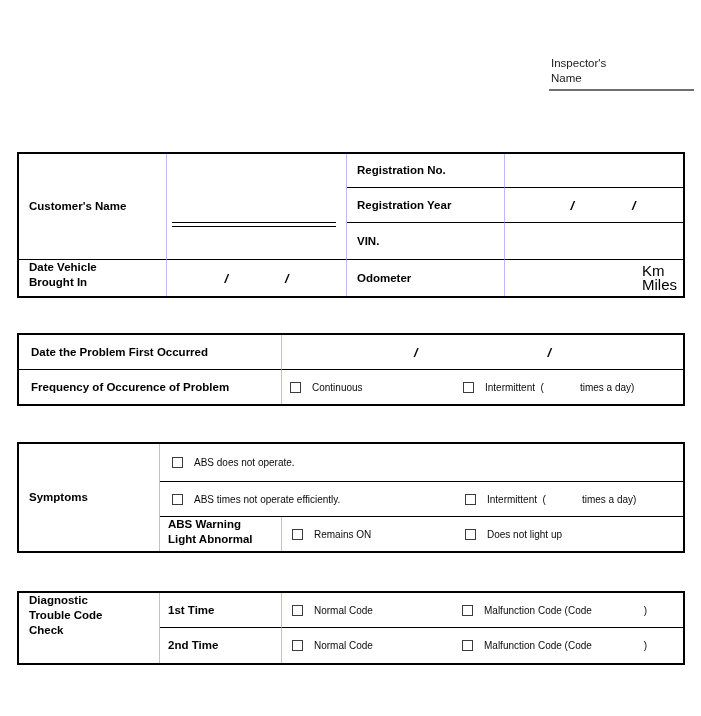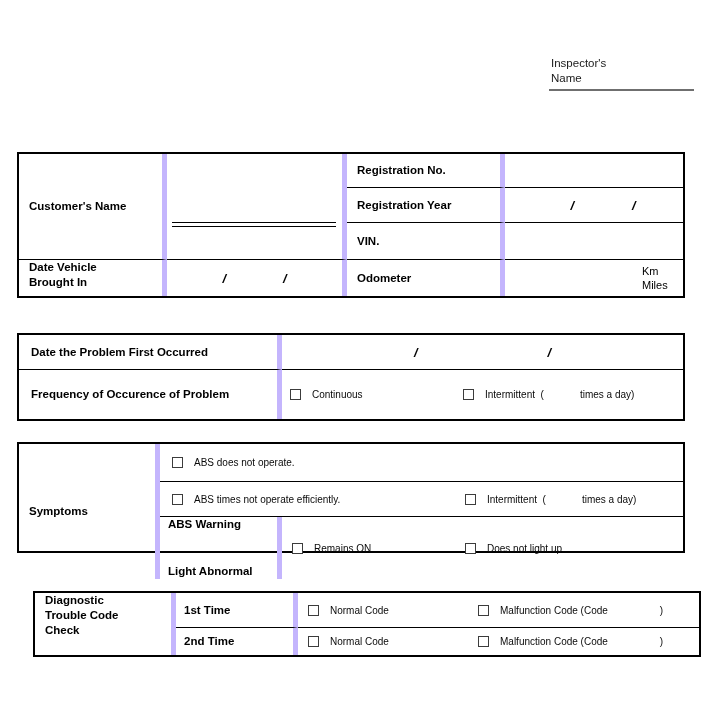--- a/index.html
+++ b/index.html
@@ -22,41 +22,41 @@
   .inspector-line {
     position:absolute; left:549px; top:89px; width:145px; height:0;
     border-top:2px solid #6f6f6f;
   }
   
   .tbl {
     position:absolute; left:17px; width:668px; box-sizing:border-box;
     border:2px solid #000; display:grid; background:#fff;
   }
   .t1 { top:152px; height:146px; grid-template-columns:148px 180px 158px 1fr; grid-template-rows:34px 35px 37px 1fr; }
-  .t2 { top:333px; height:88px;  grid-template-columns:263px 1fr;             grid-template-rows:35px 1fr; }
+  .t2 { top:333px; height:73px;  grid-template-columns:263px 1fr;             grid-template-rows:35px 1fr; }
   .t3 { top:442px; height:111px; grid-template-columns:141px 122px 1fr;       grid-template-rows:38px 35px 1fr; }
-  .t4 { top:591px; height:66px;  grid-template-columns:141px 122px 1fr;       grid-template-rows:35px 1fr;margin-left:16px; }
+  .t4 { top:591px; height:74px;  grid-template-columns:141px 122px 1fr;       grid-template-rows:35px 1fr; }
   .c  { display:flex; align-items:center; box-sizing:border-box; min-width:0; position:relative; }
-  .br { border-right:5px solid #c4b5fd; }
+  .br { border-right:1px solid #c4b5fd; }
   .bb { border-bottom:1px solid #000; }
   .lbl { font-weight:bold; font-size:11.5px; line-height:15px; padding-left:10px; }
-  .pl8 { padding-left:8px;gap:32px; } .pl12 { padding-left:12px; }
+  .pl8 { padding-left:8px; } .pl12 { padding-left:12px; }
   .stack { flex-direction:column; align-items:flex-start; }
   
   .sigline {
     position:absolute; left:5px; top:68px; width:164px; height:3px;
     border-top:1px solid #000; border-bottom:1px solid #000;
   }
   .slashes { justify-content:center; }
   .sl { font-size:13px; font-weight:bold; font-style:italic; }
   .g57  { gap:57px; }
   .g58  { gap:58px; }
   .g130 { gap:130px; }
   .offR { padding-left:18px; }
-  .odo-units { position:absolute; left:137px; top:50%; transform:translateY(-50%); font-size:11px; line-height:14px; }
+  .odo-units { position:absolute; left:137px; top:50%; transform:translateY(-50%); font-size:15px; line-height:14px; }
   
   .grp { position:absolute; top:0; bottom:0; display:flex; align-items:center; }
   .cb  { width:9px; height:9px; border:1px solid #3c3c3c; background:#fff; margin-right:11px; flex:none; }
   .cbtext { font-size:10px; white-space:pre; color:#0a0a0a; }
   .tail46 { margin-left:36px; }
   .tail52 { margin-left:52px; }
 </style>
 </head>
 <body>
 

